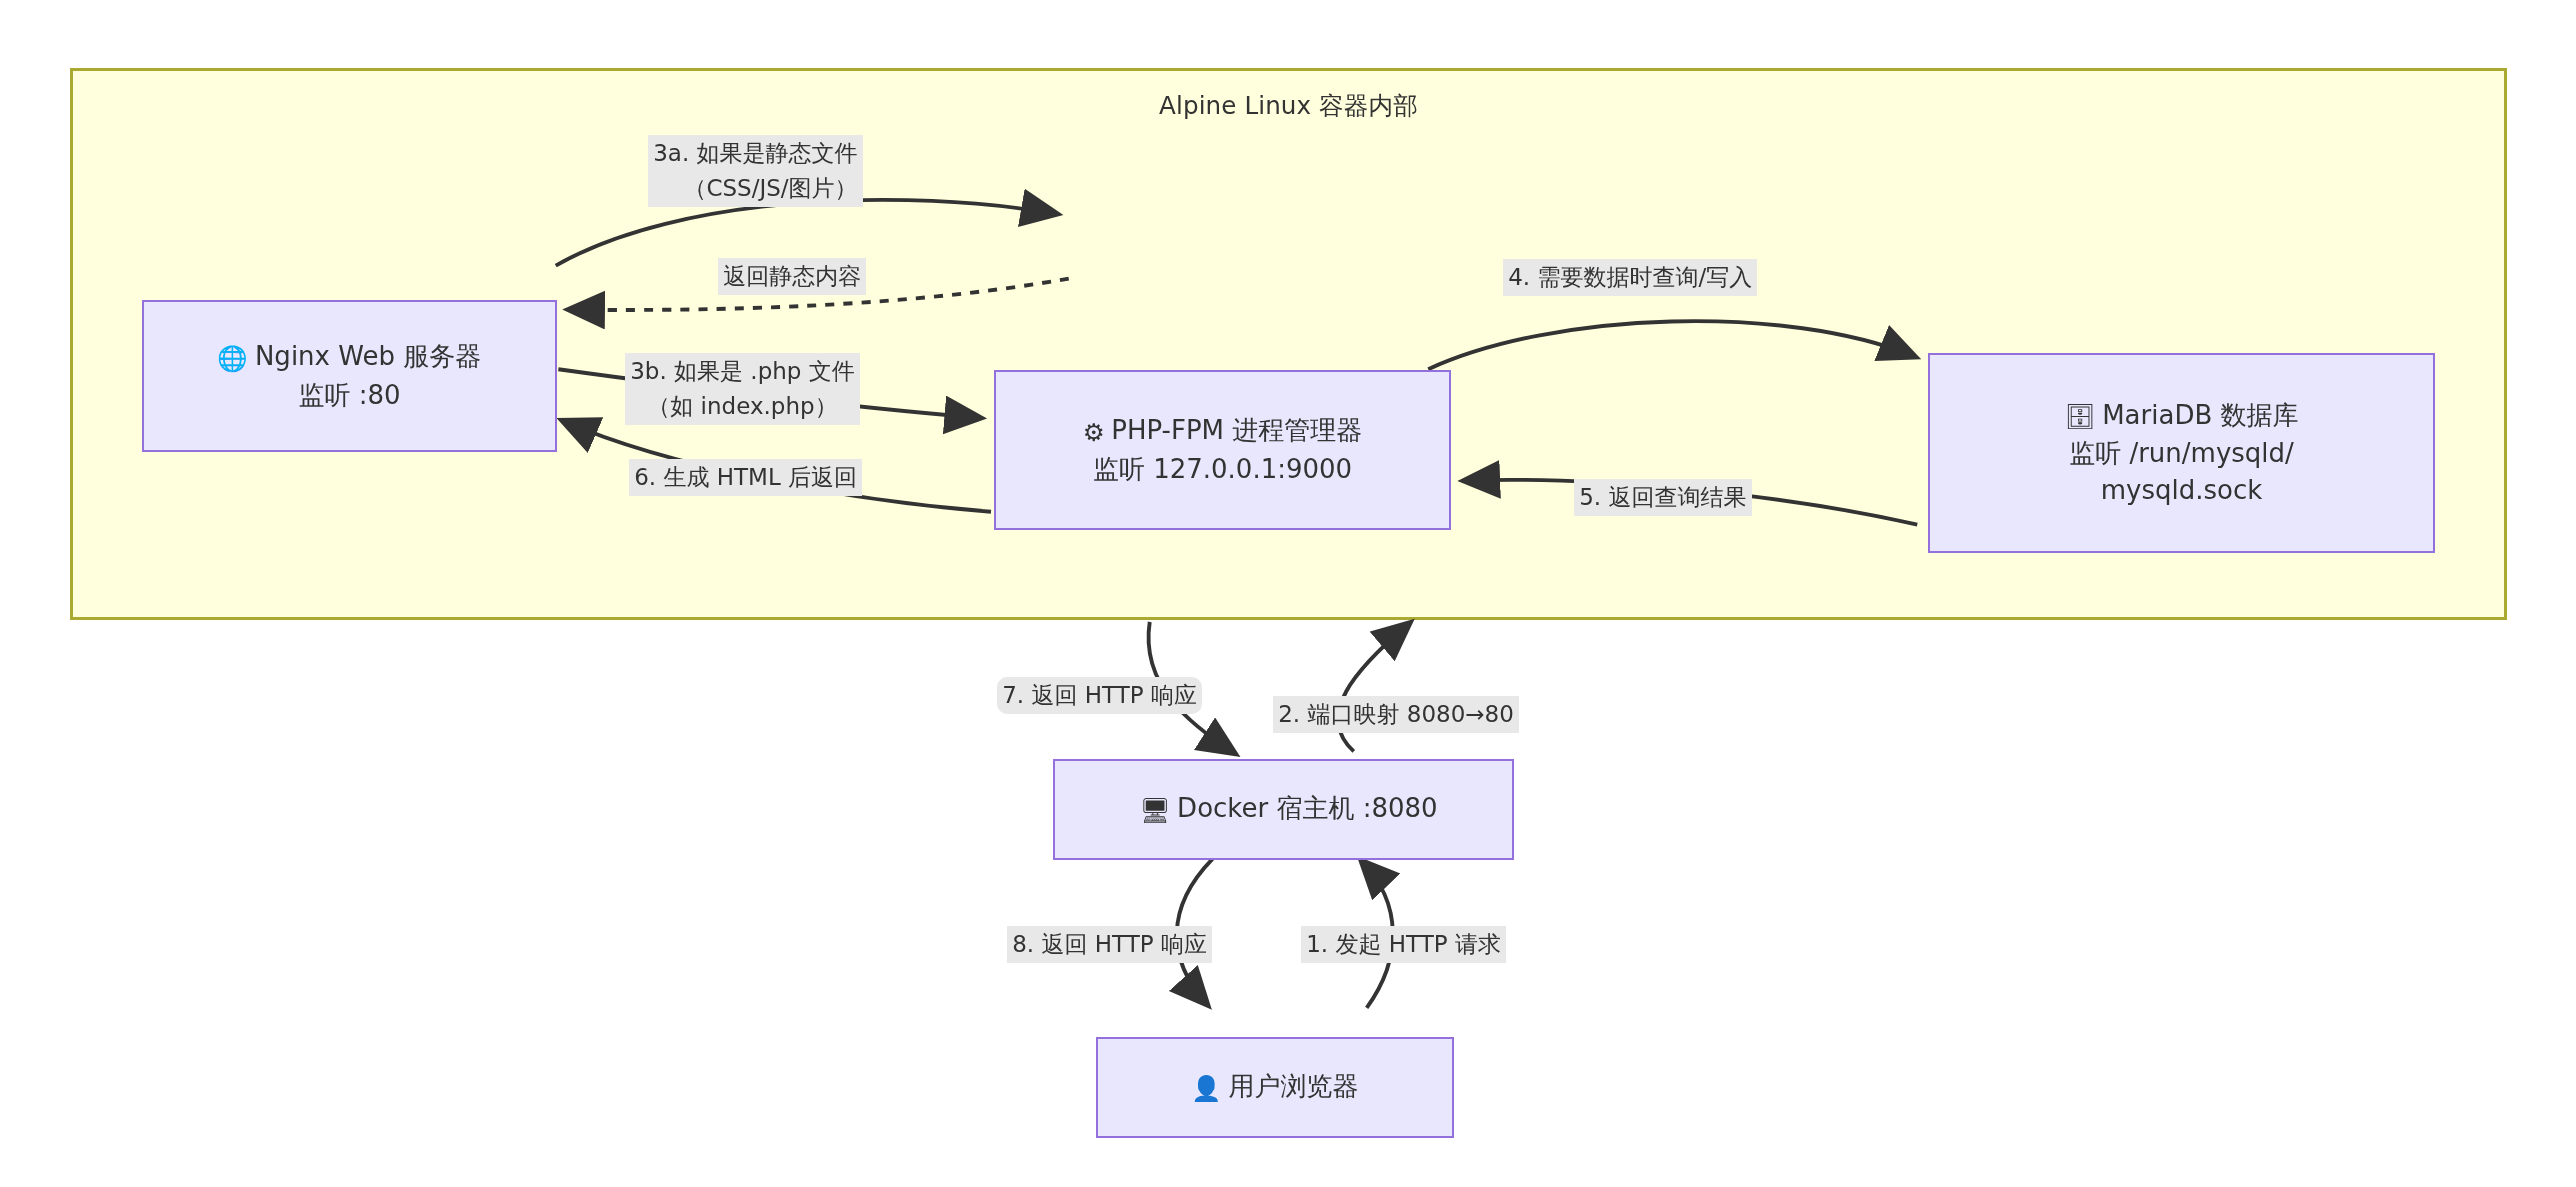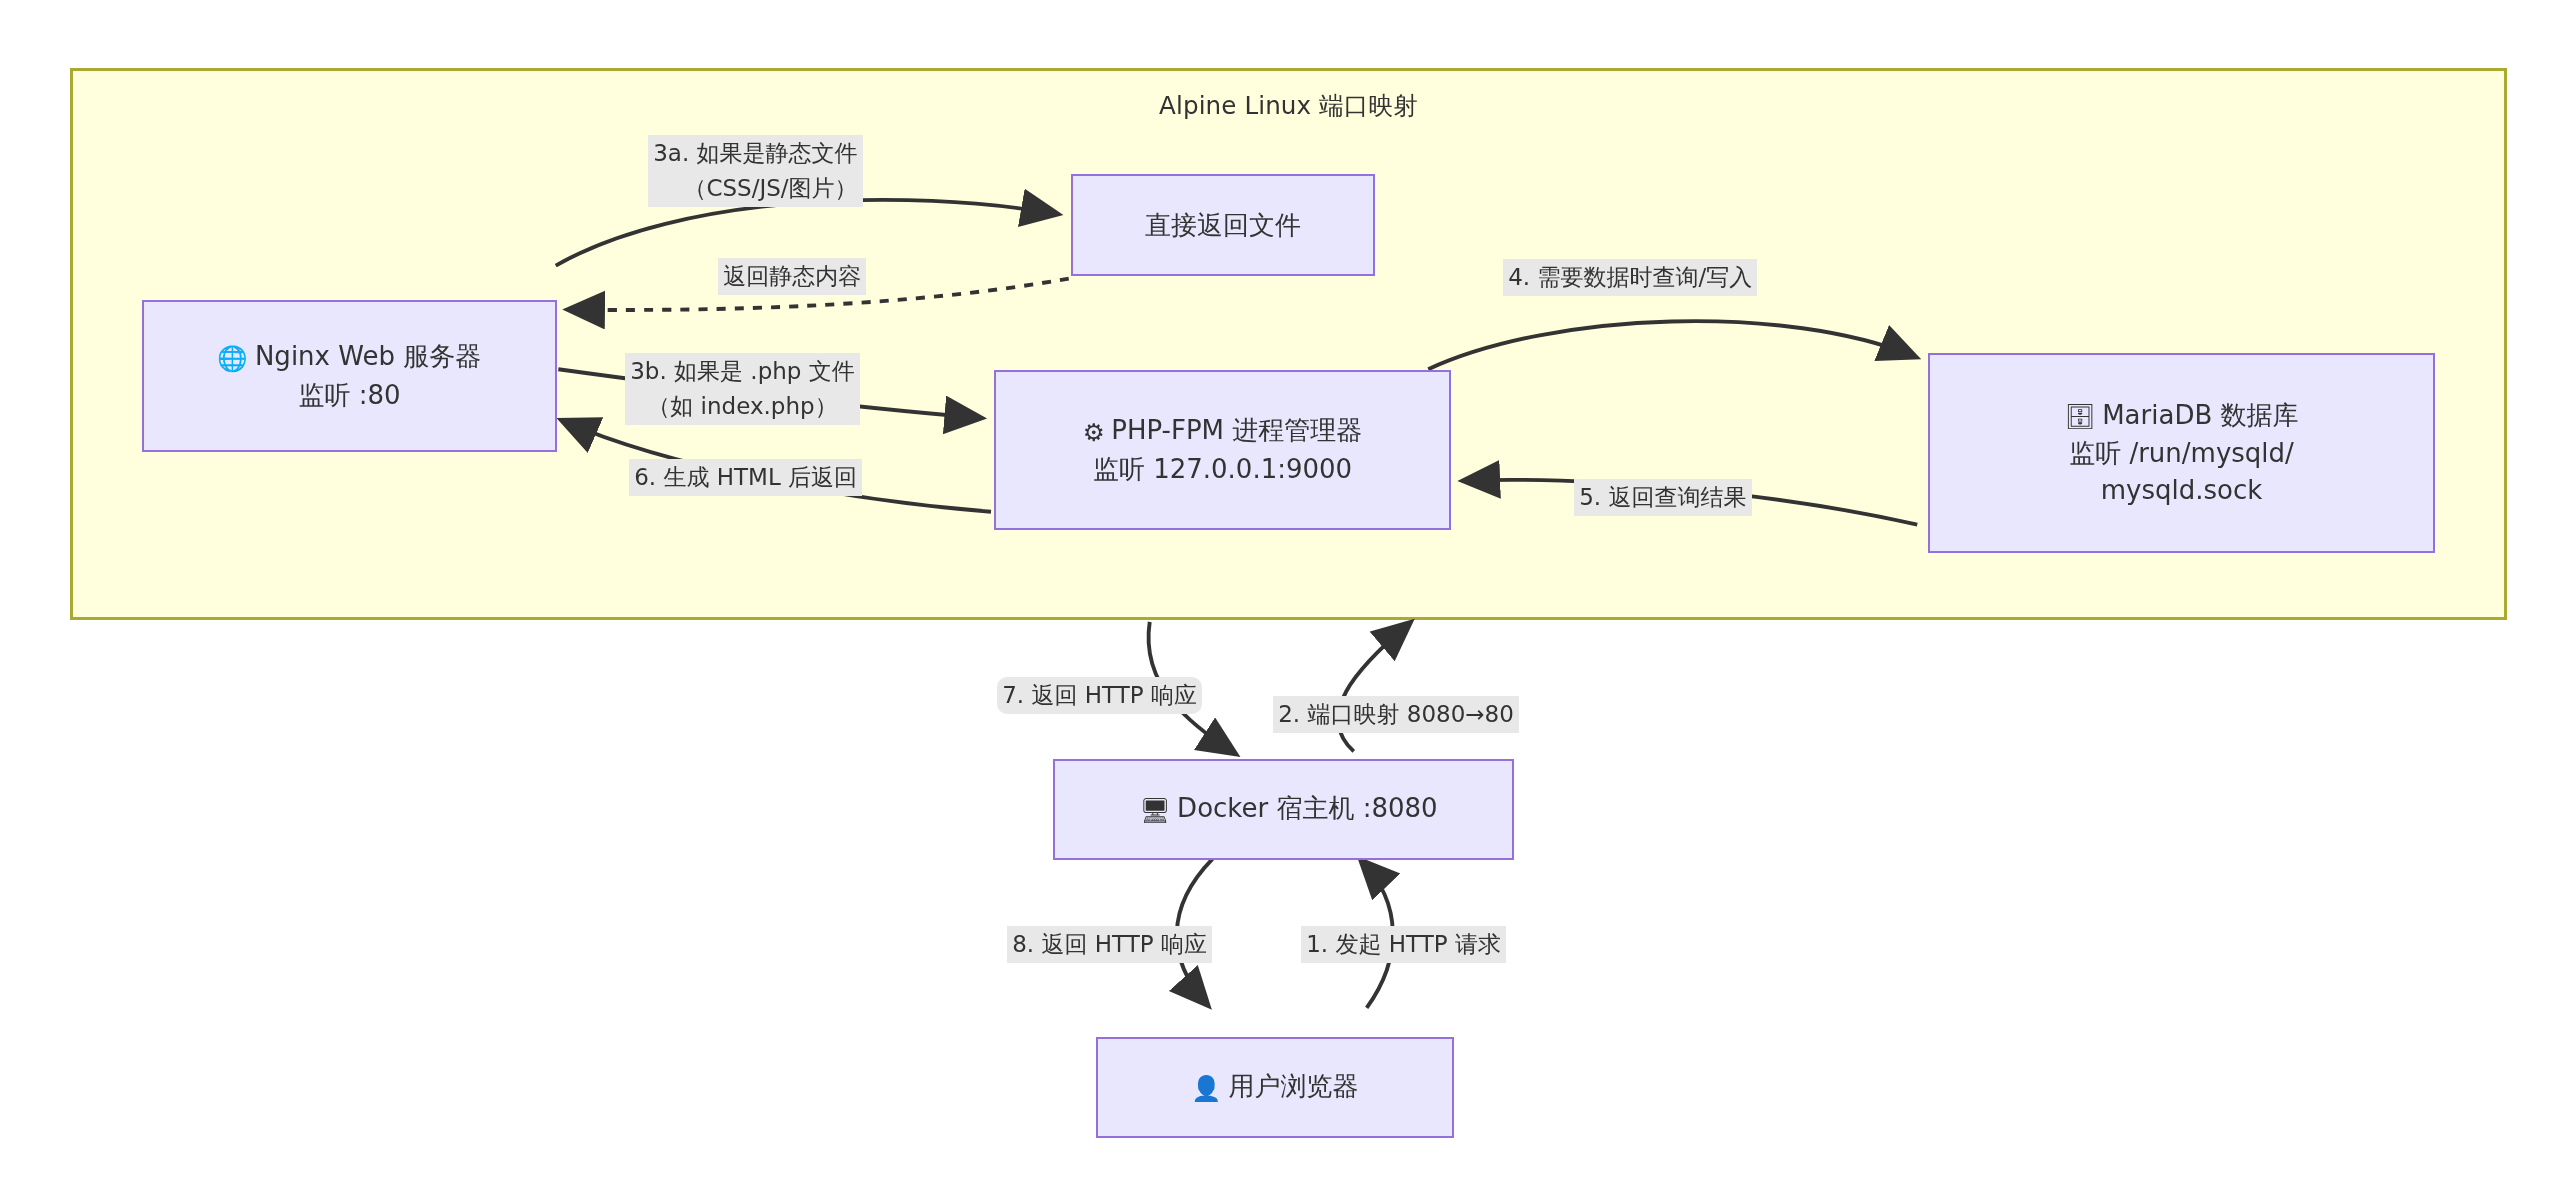--- a/index.html
+++ b/index.html
@@ -97,21 +97,21 @@
   #lbl-2   { left: 1273px; top: 696px; }
   #lbl-8   { left: 1007px; top: 926px; }
   #lbl-1   { left: 1301px; top: 926px; }
 </style>
 </head>
 <body>
 
 <div id="stage">
 
   <div class="subgraph">
-    <div class="subgraph-title">Alpine Linux 端口映射</div>
+    <div class="subgraph-title">Alpine Linux 容器内部</div>
   </div>
 
   <svg id="edges" viewBox="0 0 3977 1834" xmlns="http://www.w3.org/2000/svg">
     <defs>
       <marker id="ah" markerWidth="12" markerHeight="12" refX="9" refY="5" orient="auto" markerUnits="strokeWidth">
         <path d="M0,0 L11,5 L0,10 z" fill="#333333"></path>
       </marker>
     </defs>
 
     <path fill="none" stroke="#333333" stroke-width="6" marker-end="url(#ah)" d="M 858,410 C 1050,300 1400,290 1630,330"></path>
@@ -135,23 +135,20 @@
     <path fill="none" stroke="#333333" stroke-width="6" marker-end="url(#ah)" d="M 2110,1556 C 2165,1480 2165,1395 2103,1330"></path>
   </svg>
 
   <div class="node" id="node-nginx">
     <div class="line">
       <span class="ico">🌐</span><span>Nginx Web 服务器</span>
     </div>
     <div class="line">监听 :80</div>
   </div>
 
-  <div class="node" id="node-static">
-    <div class="line">直接返回文件</div>
-  </div>
 
   <div class="node" id="node-php">
     <div class="line">
       <span class="ico">⚙</span><span>PHP-FPM 进程管理器</span>
     </div>
     <div class="line">监听 127.0.0.1:9000</div>
   </div>
 
   <div class="node" id="node-db">
     <div class="line">

